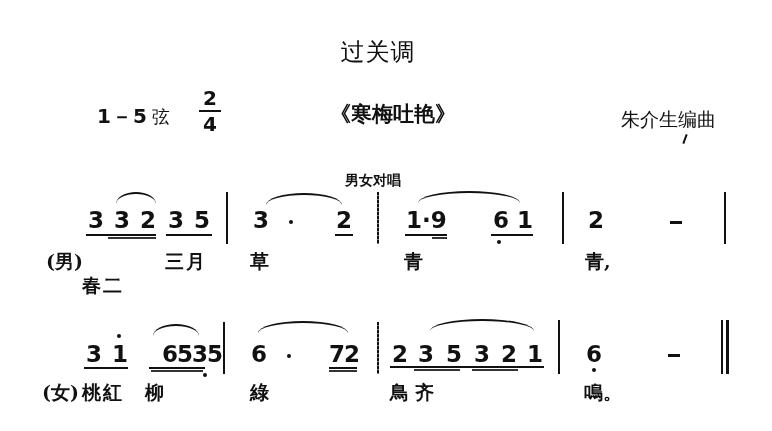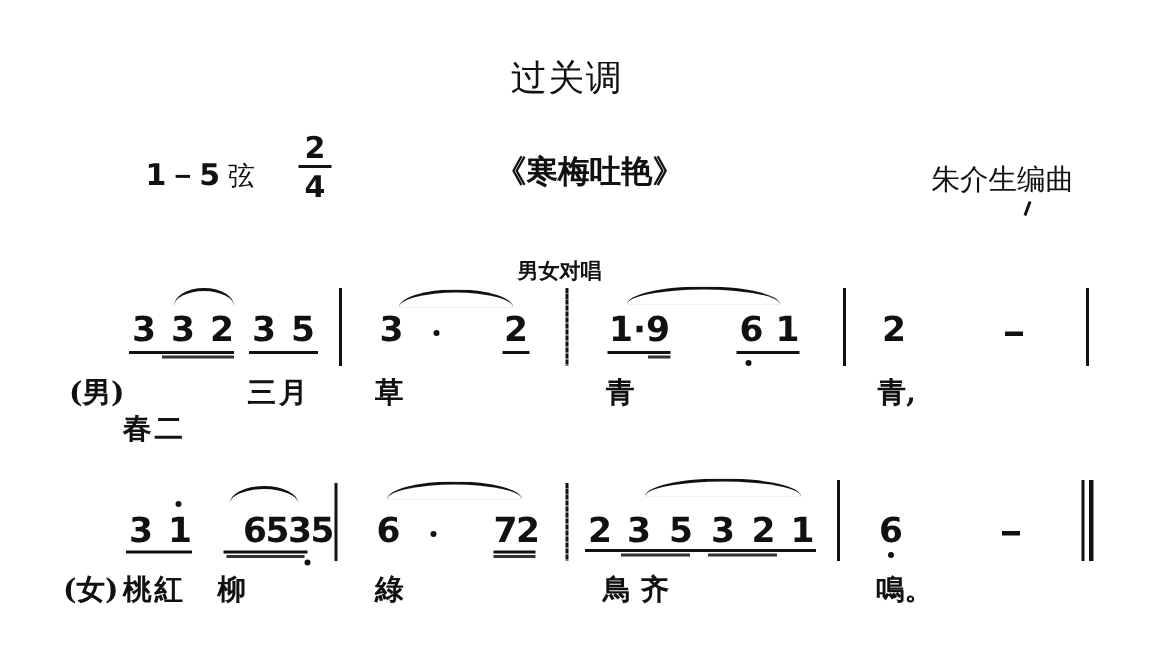--- a/index.html
+++ b/index.html
@@ -122,15 +122,15 @@
   <div class="note" style="left:586px; top:342px;">6</div>
   <div class="dot" style="left:592px; top:368px;"></div>
   <div class="dash" style="left:668px; top:354px;"></div>
   <div class="bar" style="left:721px; top:320px; height:54px; width:2px;"></div>
   <div class="bar" style="left:726px; top:320px; height:54px; width:3px;"></div>
 
   <div class="lyric" style="left:42px; top:380px;">(女)</div>
   <div class="lyric" style="left:82px; top:380px; letter-spacing:2px;">桃紅</div>
   <div class="lyric" style="left:145px; top:380px;">柳</div>
   <div class="lyric" style="left:250px; top:380px;">綠</div>
-  <div class="lyric" style="left:390px; top:380px; letter-spacing:6px;margin-left:12px;">鳥齐</div>
+  <div class="lyric" style="left:390px; top:380px; letter-spacing:6px;">鳥齐</div>
   <div class="lyric" style="left:584px; top:380px;">鳴。</div>
 </div>
 
 </body></html>

